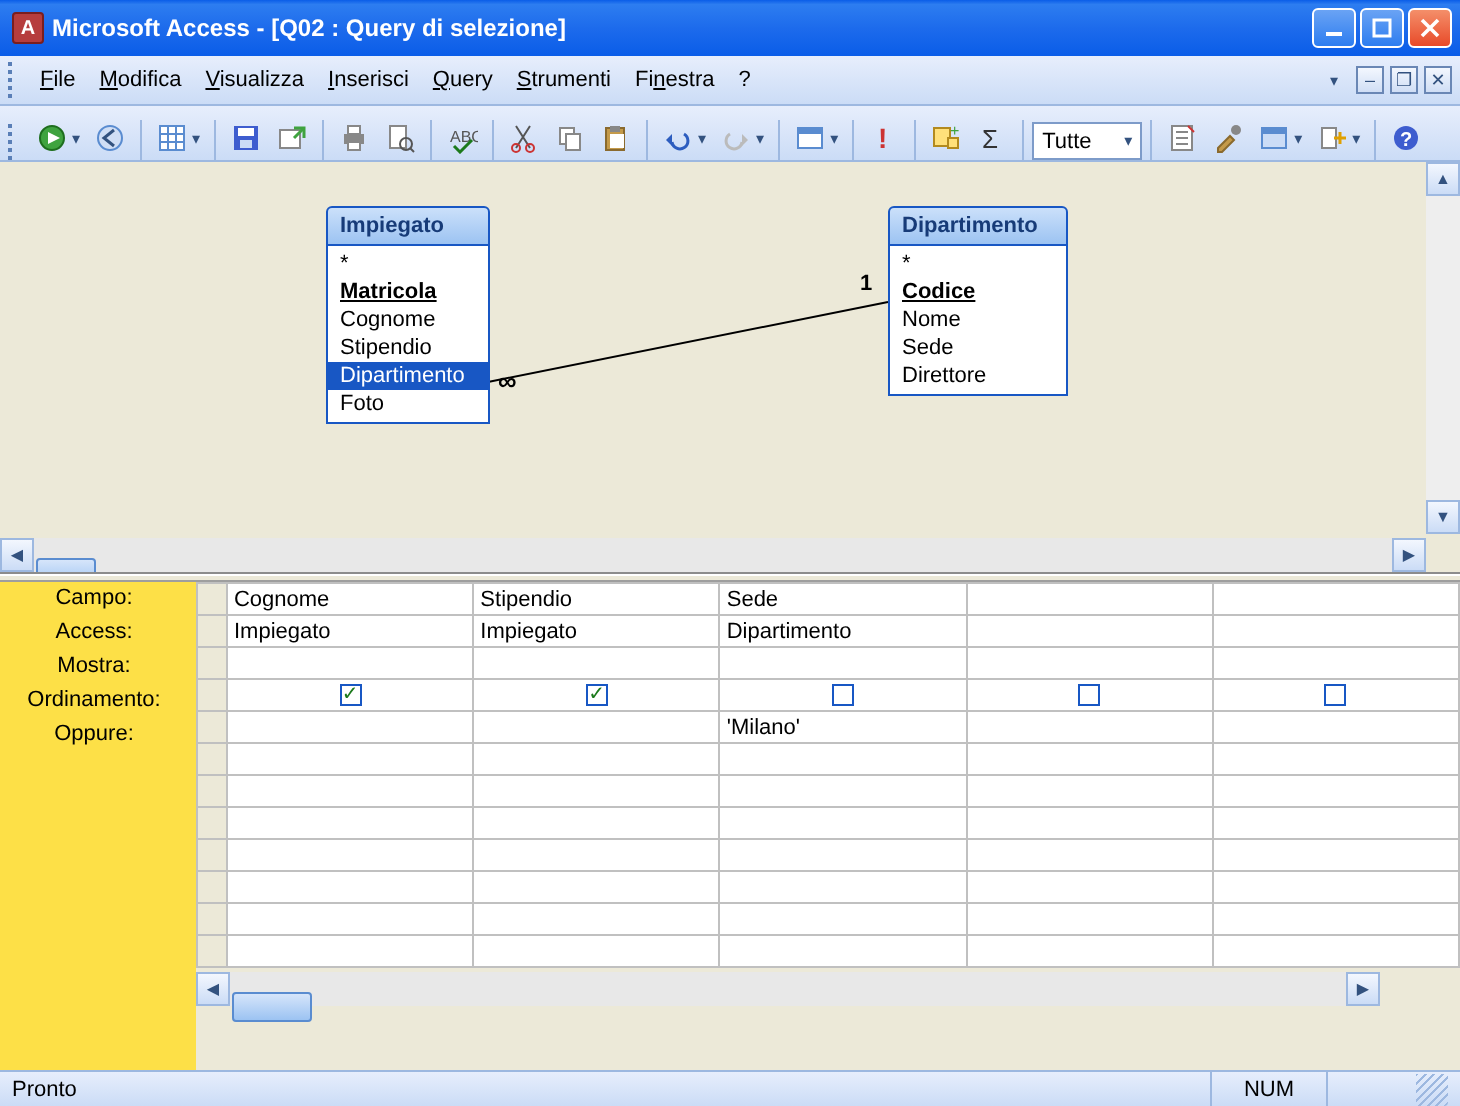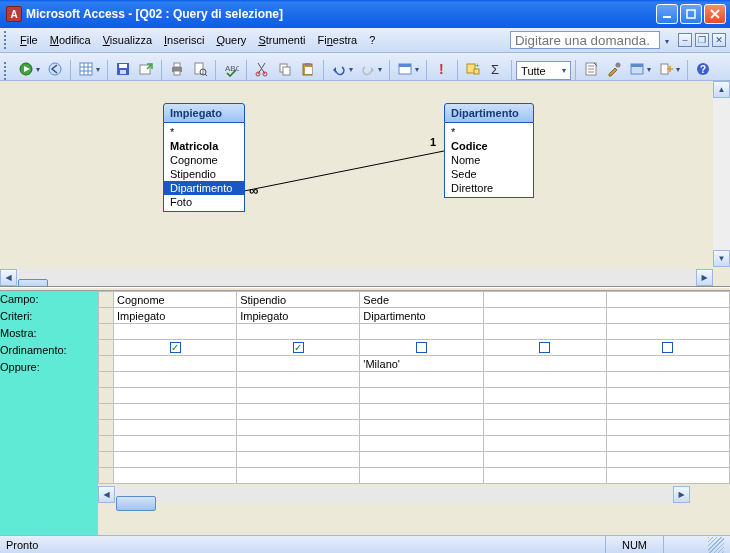--- a/index.html
+++ b/index.html
@@ -30,32 +30,32 @@
 
   .workarea { position:relative; background:#ece9d8; height:calc(553px - 28px - 25px - 28px - 18px); display:flex; flex-direction:column; }
   .design-top { height:206px; position:relative; overflow:hidden; border-bottom:1px solid #8c8c8c; }
   .canvas { position:absolute; inset:0; background:#ece9d8; }
 
   .table-box { position:absolute; }
   .table-title { background:linear-gradient(#cbe0fa,#9cc3f2); border:1px solid #1857c4; color:#173b78; font-weight:bold; padding:3px 6px; border-radius:3px 3px 0 0; font-size: 11px;}
   .table-body { background:#fff; border:1px solid #1857c4; border-top:none; padding:2px 0; }
   .table-row { padding:1px 6px; cursor:default; }
   .table-row.star { font-weight:normal; }
-  .table-row.bold { font-weight:bold; }
+  .table-row.bold { font-weight:bold;text-decoration:underline; }
   .table-row.selected { background:#1857c4; color:#fff; }
 
   .hscroll { position:absolute; left:0; right:0; bottom:0; height:17px; background:#e8e8e8; display:flex; align-items:center; }
   .hscroll-arrow { width:17px; height:17px; background:linear-gradient(#f3f7fe,#cbdcf6); border:1px solid #9db8e0; display:flex; align-items:center; justify-content:center; font-size:8px; color:#33527f; }
   .hscroll-track { flex:1; background:#eee; position:relative; }
   .hscroll-thumb { position:absolute; height:15px; top:1px; background:linear-gradient(#d6e5fa,#9cc3f2); border:1px solid #5a8cd0; border-radius:2px;}
 
   .splitter { height:4px; background:#ece9d8; border-top:1px solid #fff; border-bottom:1px solid #9e9e9e; cursor:row-resize; }
 
   .grid-area { flex:1; display:flex; background:#ece9d8; position:relative; overflow:hidden; }
-  .grid-labels { width:98px; text-align:left; background:#5eead4; padding-top:0; }
+  .grid-labels { width:98px; text-align:center; background:#fde047; padding-top:0; }
   .grid-labels div { height:17px; line-height:17px; padding-right:4px; }
   .grid-main { flex:1; display:flex; flex-direction:column; }
   .grid-table { border-collapse:collapse; background:#fff; }
   .grid-table td { border:1px solid #c0c0c0; height:16px; width:115px; padding:0 3px; font-size:11px; vertical-align:middle; }
   .grid-table td.rowhead { width:14px; background:#ece9d8; padding:0; }
   .chk { width:11px; height:11px; border:1px solid #1857c4; margin:0 auto; display:flex; align-items:center; justify-content:center; color:#1c7a1c; font-size:10px; line-height:1; }
   .grid-bottom-scroll { margin-top:2px; margin-left:0; }
 
   .statusbar { height:18px; background:linear-gradient(#e7eefc,#cbdcf6); border-top:1px solid #9db8e0; display:flex; align-items:center; padding:0 6px; font-size:11px; }
   .statusbar .sp { flex:1; }
@@ -99,21 +99,20 @@
   <div class="menu-handle"></div>
   <div class="menu-item"><u>F</u><span>ile</span></div>
   <div class="menu-item"><u>M</u>odifica</div>
   <div class="menu-item"><u>V</u>isualizza</div>
   <div class="menu-item"><u>I</u>nserisci</div>
   <div class="menu-item"><u>Q</u>uery</div>
   <div class="menu-item"><u>S</u>trumenti</div>
   <div class="menu-item">Fi<u>n</u>estra</div>
   <div class="menu-item">?</div>
   <div class="spacer"></div>
-  <input class="help-box" placeholder="Digitare una domanda." style="">
   <span class="tb-drop" style="margin:0 3px"></span>
   <div class="mdi-btns">
     <div class="mdi-btn">–</div>
     <div class="mdi-btn">❐</div>
     <div class="mdi-btn">✕</div>
   </div>
 </div>
 
 <div class="toolbar">
   <div class="menu-handle"></div>
@@ -321,21 +320,21 @@
         <div style="width:17px; height:17px; background:#ece9d8;"></div>
       </div>
     </div>
   </div>
 
   <div class="splitter"></div>
 
   <div class="grid-area">
     <div class="grid-labels">
       <div>Campo:</div>
-      <div>Criteri:</div>
+      <div>Access:</div>
       <div>Mostra:</div>
       <div>Ordinamento:</div>
       <div>Oppure:</div>
     </div>
     <div class="grid-main">
       <table class="grid-table">
         <tbody>
             <tr>
           <td class="rowhead"></td>
           <td>Cognome</td>

